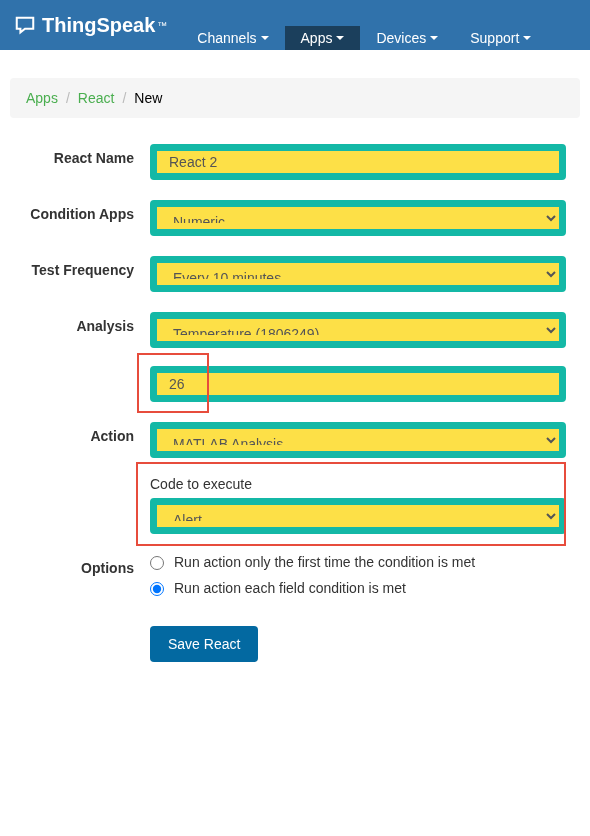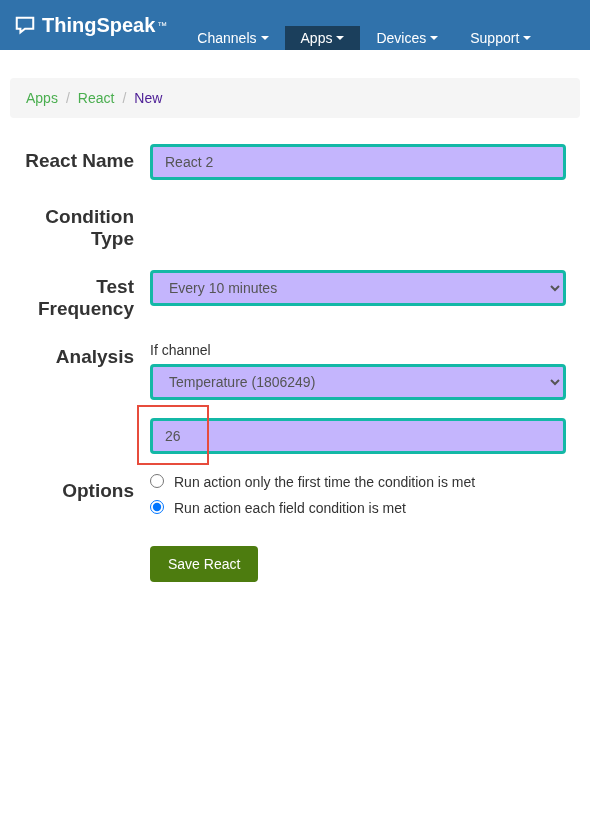--- a/index.html
+++ b/index.html
@@ -8,40 +8,40 @@
 .navbar-brand { display: flex; align-items: center; padding: 0 14px; font-size: 20px; font-weight: bold; color: #fff; }
 .navbar-brand .logo-icon { width: 22px; height: 22px; margin-right: 6px; display: inline-block; }
 .navbar-brand .tm { font-size: 10px; font-weight: normal; vertical-align: super; margin-left: 2px; }
 .nav-item { display: flex; align-items: center; padding: 0 16px; color: #fff; font-size: 14px; cursor: pointer; margin-top: 26px; }
 .nav-item.active { background: #1b3f5c; }
 .caret { margin-left: 4px; display: inline-block; width: 0; height: 0; border-left: 4px solid transparent; border-right: 4px solid transparent; border-top: 4px solid #fff; }
 .container { padding: 0 10px; }
 .breadcrumb { background: #f5f5f5; border-radius: 4px; padding: 12px 16px; margin: 28px 0 26px 0; display: flex; align-items: center; font-size: 14px; }
 .breadcrumb a { color: #4aae4f; text-decoration: none; }
 .breadcrumb .sep { color: #bbb; margin: 0 8px; }
-.breadcrumb .current { color: #4c1d95; }
+.breadcrumb .current { color: #000000; }
 .form-row { display: flex; margin-bottom: 20px; }
-.form-label { width: 140px; text-align: right; font-weight: bold; font-size: 19px; color: #333; padding-top: 6px; padding-right: 16px; }
+.form-label { width: 140px; text-align: right; font-weight: bold; font-size: 14px; color: #333; padding-top: 6px; padding-right: 16px; }
 .form-field { flex: 1; padding-right: 14px; }
-.form-control { width: 100%; height: 36px; padding: 6px 12px; font-size: 14px; color: #555; background: #c4b5fd; border: 3px solid #14b8a6; border-radius: 4px; }
+.form-control { width: 100%; height: 36px; padding: 6px 12px; font-size: 14px; color: #555; background: #fde047; border: 7px solid #14b8a6; border-radius: 4px; }
 select.form-control { appearance: menulist; }
 .sub-label { font-size: 14px; color: #333; margin-bottom: 6px; margin-top: 2px; }
 .condition-block > div { margin-bottom: 18px; }
 .condition-block > div:last-child { margin-bottom: 0; }
 .highlight-value { position: relative; margin-top: 11px; }
 .highlight-value .red-box { position: absolute; border: 2px solid #e74c3c; top: -13px; left: -13px; width: 72px; height: 60px; pointer-events: none; }
 .highlight-code { position: relative; }
 .highlight-code .red-box2 { position: absolute; border: 2px solid #e74c3c; top: -14px; left: -14px; right: 0; bottom: -12px; pointer-events: none; }
-.radio-row { display: flex; align-items: flex-start; margin-bottom: 10px; }
+.radio-row { display: flex; align-items: flex-end; margin-bottom: 10px; }
 .radio-row input { margin-right: 10px; width: 14px; height: 14px; accent-color: #0075ff; }
 .radio-row label { font-size: 14px; color: #333; }
 .btn-save { background: #2ea44f; background: #2aa35a; color: #fff; border: none; border-radius: 4px; padding: 10px 18px; font-size: 14px; cursor: pointer; }
 .btn-save { background: #2fa55a; }
 .btn-save { background: #28a745; }
-.btn-save { background: #4d7c0f; }
+.btn-save { background: #0369a1; }
 </style>
 </head>
 <body>
 
 <div class="navbar">
   <div class="navbar-brand">
     <span class="logo-icon">
       <svg viewBox="0 0 24 24" fill="none" stroke="#fff" stroke-width="2.2">
         <path d="M3 4 H21 V16 H12 L7 20 V16 H3 Z"></path>
       </svg>
@@ -77,48 +77,69 @@
   </div>
 
   <div class="form-row">
     <div class="form-label">React Name</div>
     <div class="form-field">
       <input type="text" class="form-control" value="React 2" style="">
     </div>
   </div>
 
   <div class="form-row">
-    <div class="form-label">Condition Type</div>
+    <div class="form-label">Condition Apps</div>
+    <div class="form-field">
+      <select class="form-control">
+        <option>Numeric</option>
+      </select>
+    </div>
   </div>
 
   <div class="form-row">
     <div class="form-label">Test Frequency</div>
     <div class="form-field">
       <select class="form-control">
         <option>Every 10 minutes</option>
       </select>
     </div>
   </div>
 
   <div class="form-row">
     <div class="form-label">Analysis</div>
     <div class="form-field condition-block">
       <div>
-        <div class="sub-label">If channel</div>
         <select class="form-control">
           <option>Temperature (1806249)</option>
         </select>
       </div>
       <div class="highlight-value">
         <div class="red-box"></div>
         <input type="text" class="form-control" value="26" style="">
       </div>
     </div>
   </div>
 
+  <div class="form-row">
+    <div class="form-label">Action</div>
+    <div class="form-field condition-block">
+      <div>
+        <select class="form-control">
+          <option>MATLAB Analysis</option>
+        </select>
+      </div>
+      <div class="highlight-code">
+        <div class="red-box2"></div>
+        <div class="sub-label">Code to execute</div>
+        <select class="form-control">
+          <option>Alert</option>
+        </select>
+      </div>
+    </div>
+  </div>
 
   <div class="form-row">
     <div class="form-label">Options</div>
     <div class="form-field">
       <div class="radio-row">
         <input type="radio" name="opt" style="">
         <label>Run action only the first time the condition is met</label>
       </div>
       <div class="radio-row">
         <input type="radio" name="opt" checked="" style="">

